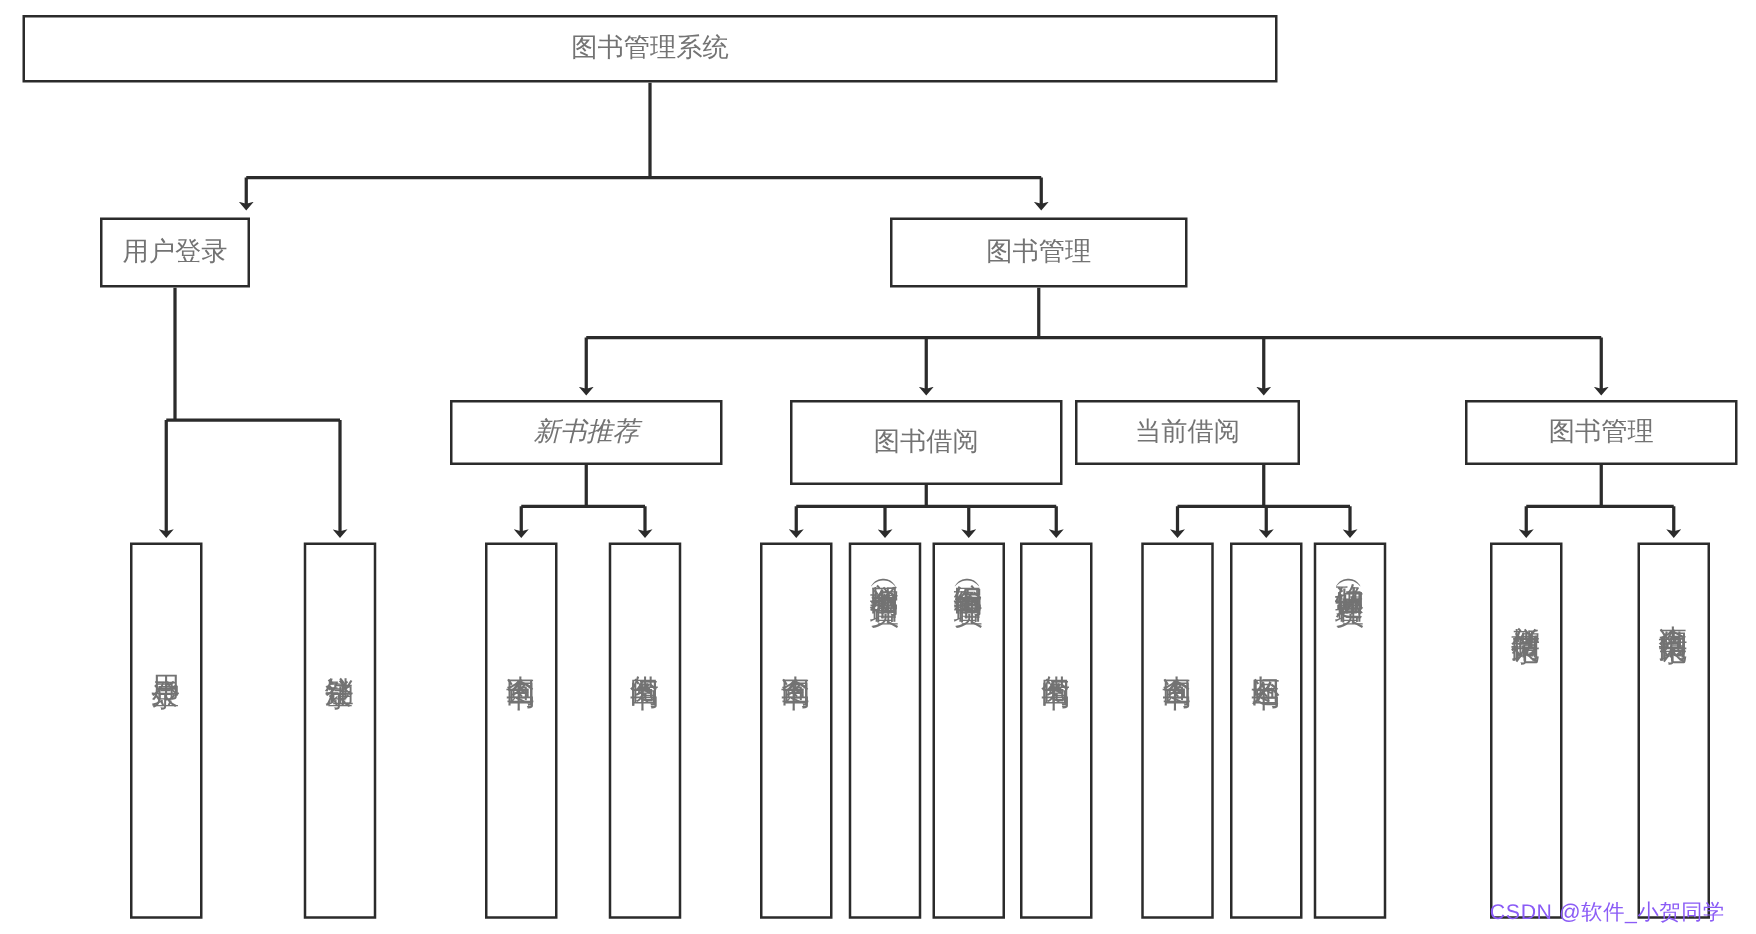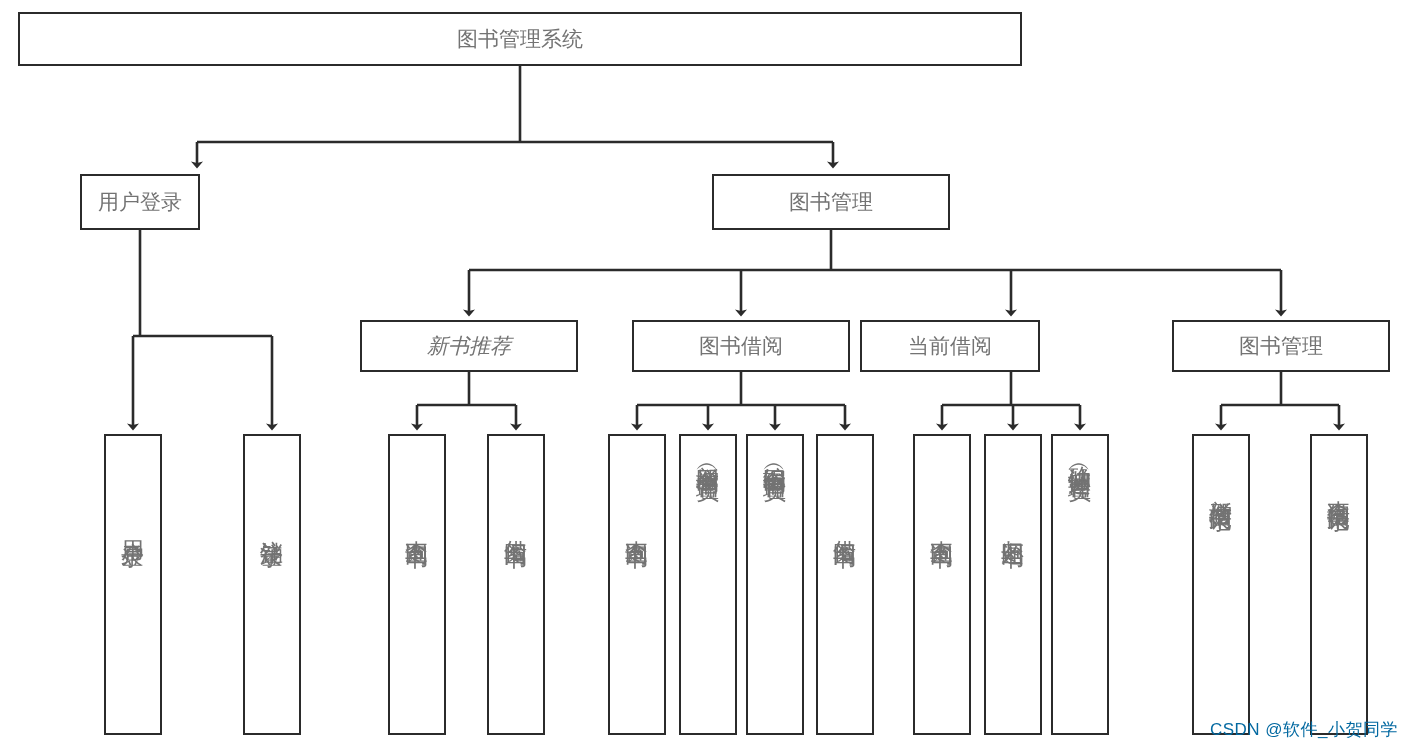--- a/index.html
+++ b/index.html
@@ -60,24 +60,24 @@
     margin-top: 80px;
   }
   .v-node.mid .node-label {
     margin-top: 40px;
   }
   .v-node.tall .node-label {
     margin-top: 6px;
   }
   .watermark {
     position: absolute;
-    right: 7px;
+    right: 25px;
     bottom: 6px;
     font-size: 17px;
-    color: #0369a1;
+    color: #8b5cf6;
     letter-spacing: 0.5px;
     white-space: nowrap;
   }
 </style>
 </head>
 <body>
 
 <div id="canvas">
 
   <svg class="wires" viewBox="0 0 1405 747">
@@ -138,21 +138,21 @@
   <div class="node h-node" style="left:80px; top:174px; width:120px; height:56px;">
     <span class="node-label">用户登录</span>
   </div>
   <div class="node h-node" style="left:712px; top:174px; width:238px; height:56px;">
     <span class="node-label">图书管理</span>
   </div>
 
   <div class="node h-node" style="left:360px; top:320px; width:218px; height:52px;font-style:italic;">
     <span class="node-label">新书推荐</span>
   </div>
-  <div class="node h-node" style="left:632px; top:320px; width:218px; height:52px;">
+  <div class="node h-node" style="left:632px; top:320px; width:218px; height:68px;">
     <span class="node-label">图书借阅</span>
   </div>
   <div class="node h-node" style="left:860px; top:320px; width:180px; height:52px;">
     <span class="node-label">当前借阅</span>
   </div>
   <div class="node h-node" style="left:1172px; top:320px; width:218px; height:52px;">
     <span class="node-label">图书管理</span>
   </div>
 
   <div class="node v-node short" style="left:104px; top:434px; width:58px; height:301px;">

